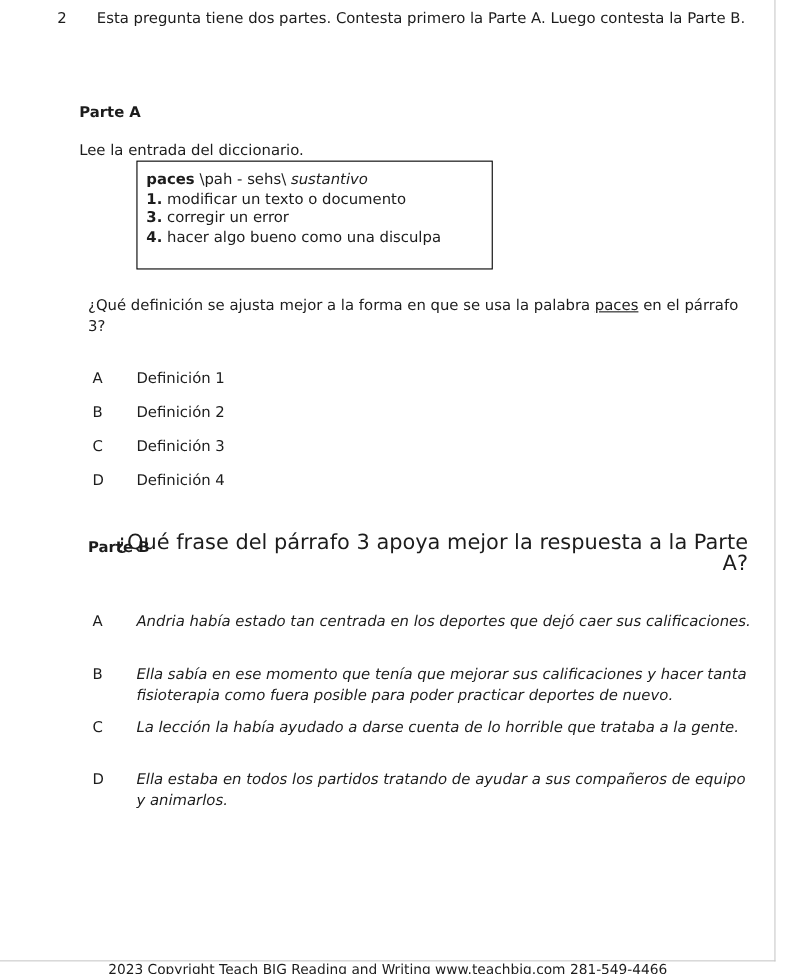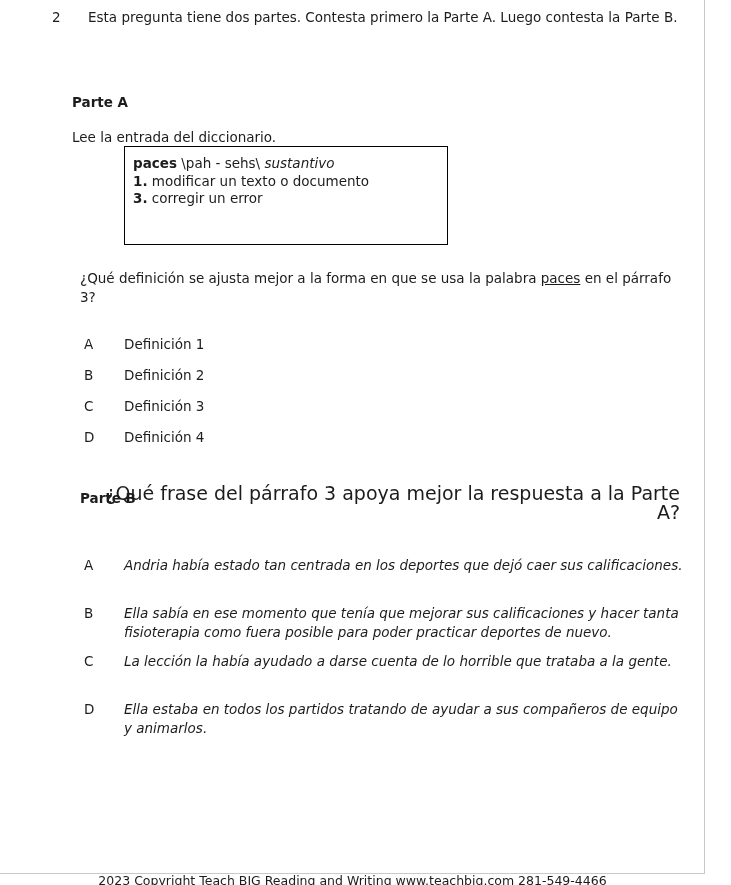--- a/index.html
+++ b/index.html
@@ -187,20 +187,24 @@
       <span class="hw">paces</span><span>&nbsp;</span><span class="pron">\pah - sehs\</span><span>&nbsp;</span><span class="pos">sustantivo</span>
     </div>
     <div class="dict-sense">
       <span class="num">1.</span>
       <span>modificar un texto o documento</span>
     </div>
     <div class="dict-sense">
       <span class="num">3.</span>
       <span>corregir un error</span>
     </div>
+    <div class="dict-sense">
+      <span class="num">4.</span>
+      <span>hacer algo bueno como una disculpa</span>
+    </div>
   </div>
 
   <div id="partA-prompt"><span>¿Qué definición se ajusta mejor a la forma en que se usa la palabra </span><u>paces</u><span> en el párrafo 3?</span></div>
 
   <div class="option-row" style="left:84px; top:335px; width:566px;">
     <div class="option-letter">A</div>
     <div class="option-text">Definición 1</div>
   </div>
   <div class="option-row" style="left:84px; top:366px; width:566px;">
     <div class="option-letter">B</div>

